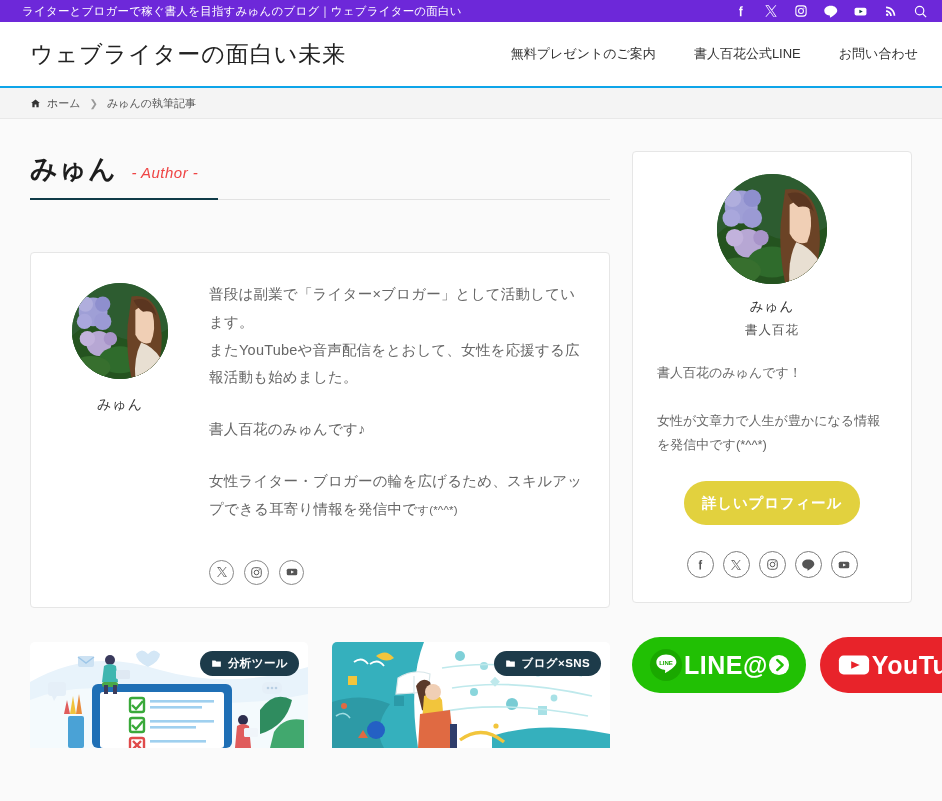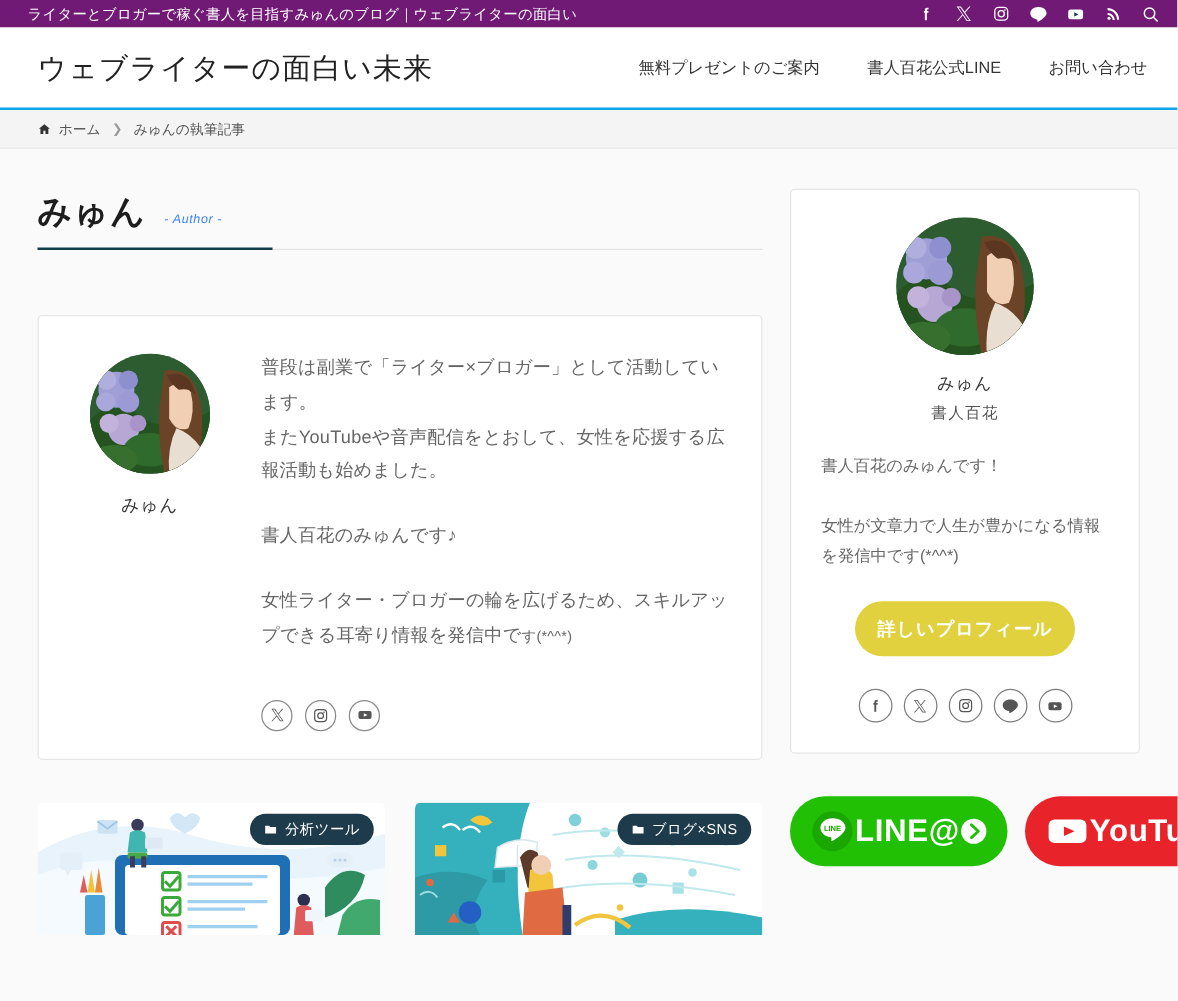--- a/index.html
+++ b/index.html
@@ -7,21 +7,21 @@
     width: 942px; height: 801px;
     overflow: hidden;
     background: #fafafa;
     font-family: "Liberation Sans", "DejaVu Sans", sans-serif;
     color: #333;
   }
 
   
   .topbar {
     height: 22px;
-    background: #701a75;
+    background: #6d28d9;
     display: flex;
     align-items: center;
     justify-content: space-between;
     padding: 0 14px 0 22px;
   }
   .topbar-desc {
     color: #ffffff;
     font-size: 11.5px;
     letter-spacing: .2px;
     white-space: nowrap;
@@ -119,23 +119,23 @@
     width: 188px; height: 2px;
     background: #103b48;
   }
   .page-head h1 {
     font-size: 27px;
     font-weight: 700;
     color: #1d1d1d;
     letter-spacing: 1.5px;
   }
   .page-head .sub {
-    font-size: 10px;
+    font-size: 15px;
     font-style: italic;
-    color: #3b82f6;
+    color: #ef4444;
     letter-spacing: .5px;
   }
 
   
   .author-card {
     background: #ffffff;
     border: 1px solid #e6e6e6;
     border-radius: 4px;
     padding: 26px 24px 22px 24px;
     display: flex;
@@ -245,20 +245,21 @@
   .side-sns .sns-circle {
     width: 27px; height: 27px;
     border-color: #7d7d7d;
   }
 
   
   .cards {
     margin-top: 34px;
     display: flex;
     gap: 24px;
+    font-weight: bold;
   }
   .acard {
     width: 278px;
     height: 106px;
     border-radius: 5px 5px 0 0;
     overflow: hidden;
     position: relative;
     cursor: pointer;
   }
   .acard .thumb { position: absolute; inset: 0; }

